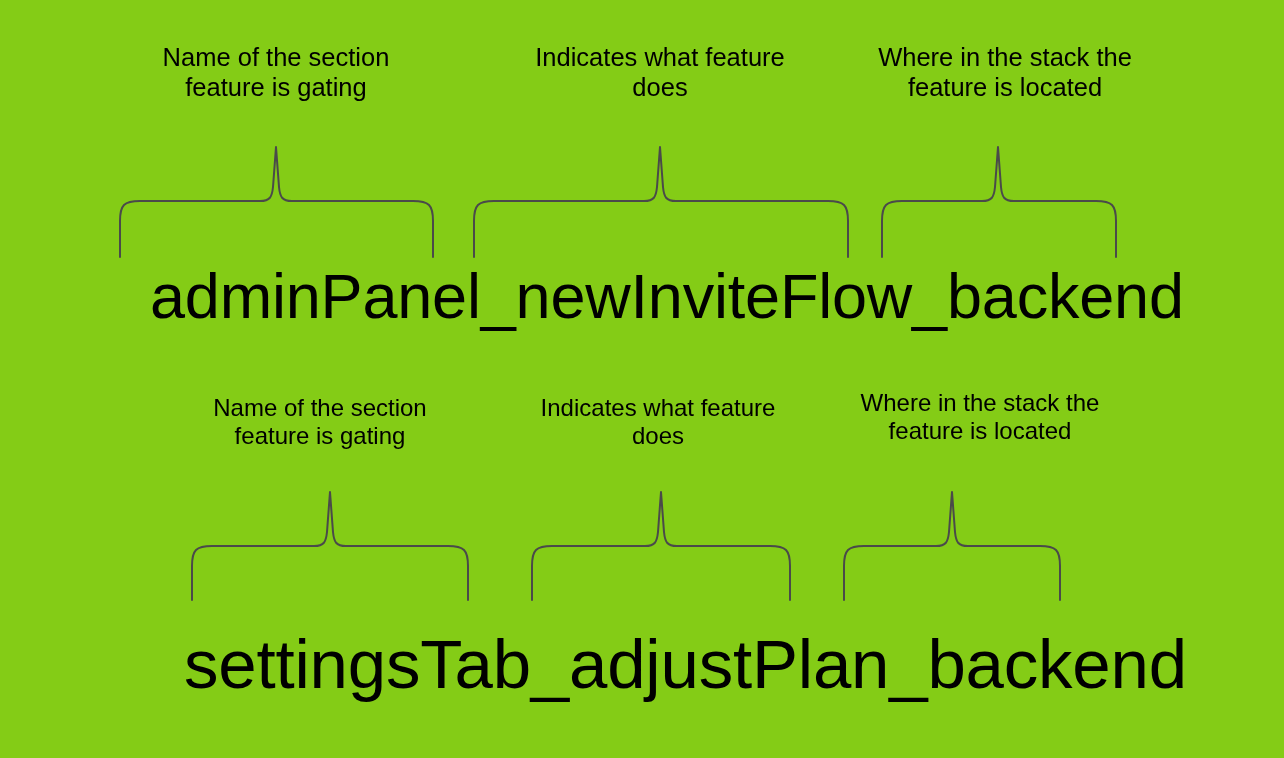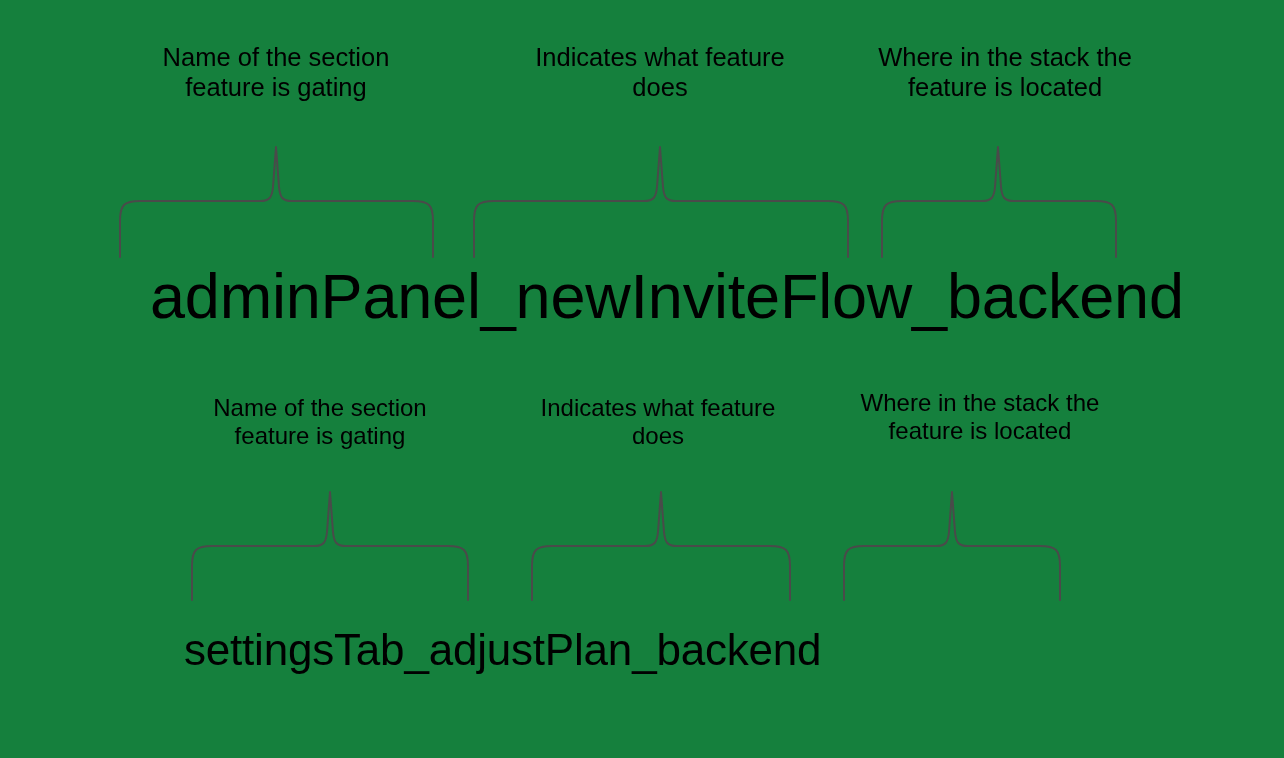--- a/index.html
+++ b/index.html
@@ -8,21 +8,21 @@
     background: #ffffff;
   }
   body {
     font-family: "Liberation Sans", sans-serif;
     color: #000000;
   }
   #canvas {
     position: relative;
     width: 1284px;
     height: 758px;
-    background: #15803d;
+    background: #84cc16;
     overflow: hidden;
   }
 
   
   .caption {
     position: absolute;
     text-align: center;
     line-height: 1.18;
     color: #000000;
     font-weight: 400;
@@ -189,16 +189,16 @@
                  C 104,56 106,52 107,42
                  L 110,2
                  L 113,42
                  C 114,52 116,56 126,56
                  L 198,56
                  C 214,56 218,60 218,76
                  L 218,110"></path>
       </svg>
     </div>
 
-    <div class="flagname" style="left:184px; top:625px; font-size:44px;">settingsTab_adjustPlan_backend</div>
+    <div class="flagname" style="left:184px; top:625px; font-size:69px;">settingsTab_adjustPlan_backend</div>
   </div>
 
 </div>
 
 </body></html>

